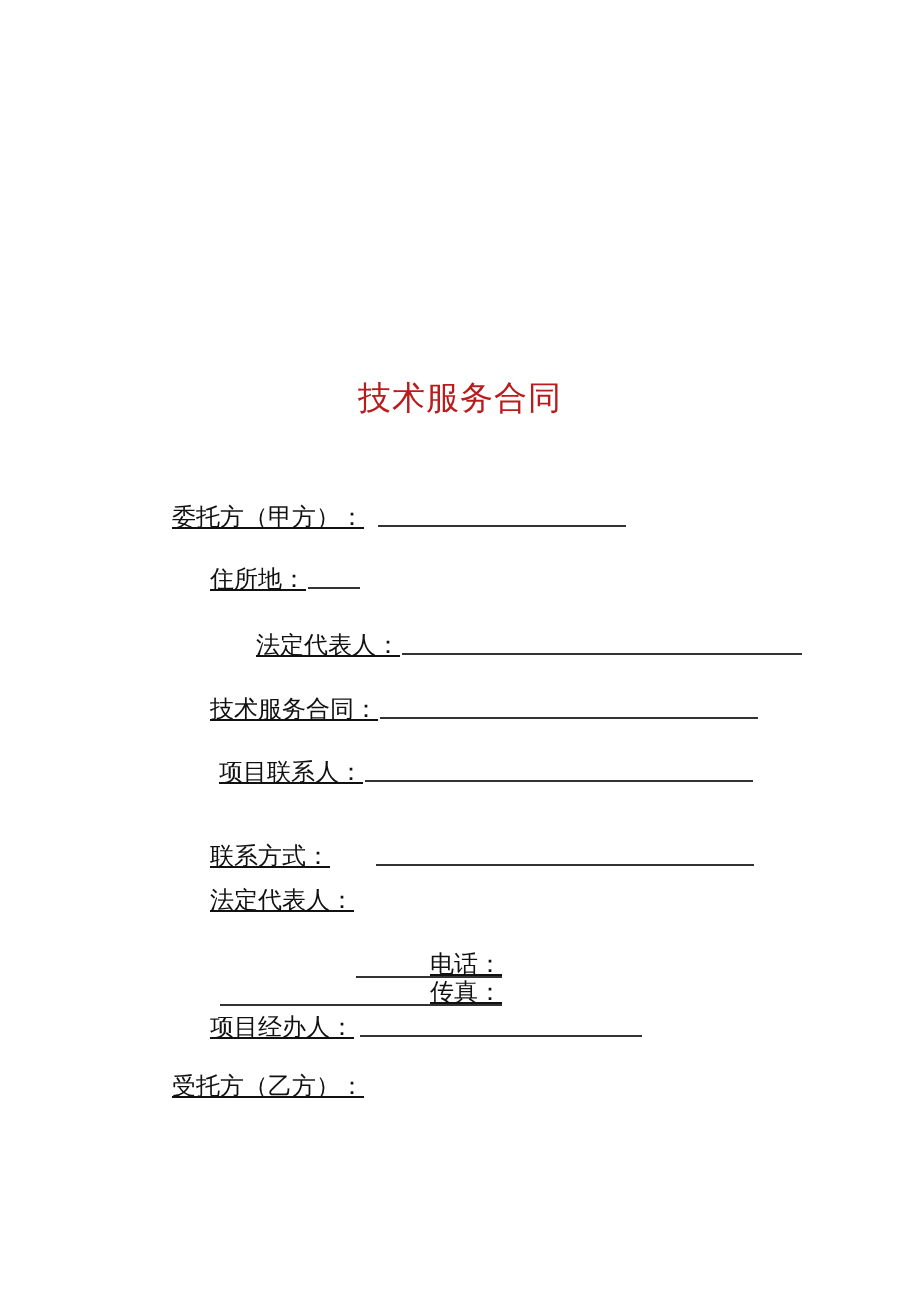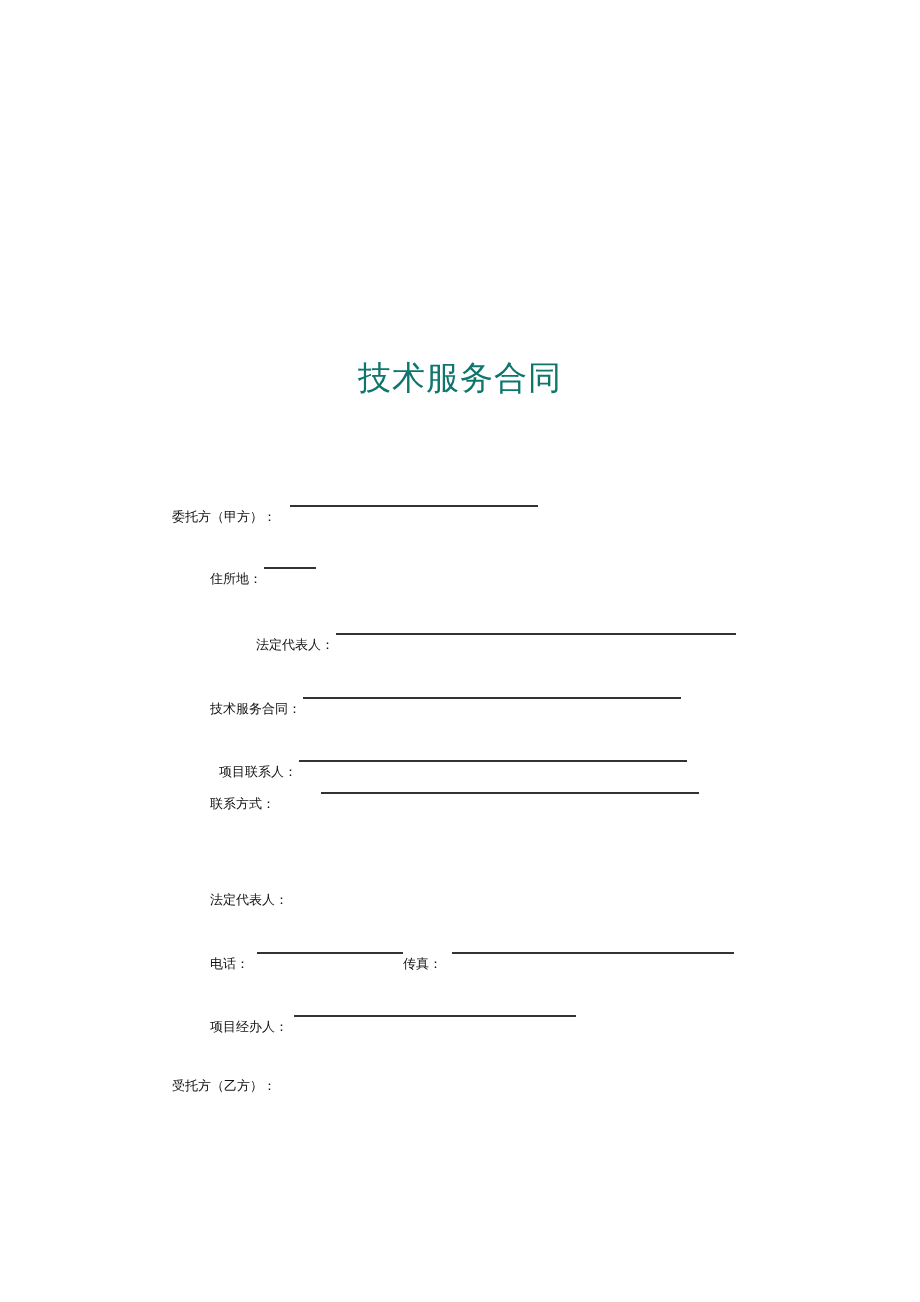--- a/index.html
+++ b/index.html
@@ -10,36 +10,37 @@
     body {
       width: 920px;
       height: 1302px;
       position: relative;
       overflow: hidden;
       font-family: "DejaVu Serif", "Liberation Serif", serif;
       color: #111111;
     }
     .title {
       position: absolute;
-      top: 356px;
+      top: 376px;
       left: 0;
       width: 920px;
       text-align: center;
       font-family: "DejaVu Sans", "Liberation Sans", sans-serif;
       font-size: 33px;
       letter-spacing: 1px;
-      color: #0f766e;
+      color: #b91c1c;
     }
     .row {
       position: absolute;
-      font-size: 13px;
+      font-size: 24px;
       line-height: 24px;
       white-space: nowrap;
       display: flex;
-      align-items: flex-start;
+      align-items: flex-end;
+      text-decoration: underline;
     }
     .label {
       display: inline-block;
     }
     .blank {
       display: inline-block;
       height: 0;
       border-bottom: 2px solid #333333;
       margin-bottom: 2px;
     }
@@ -69,30 +70,30 @@
   <div class="row" style="top:697px; left:210px;">
     <span class="label">技术服务合同：</span>
     <span class="blank" style="width:378px; margin-left:2px;"></span>
   </div>
 
   <div class="row" style="top:760px; left:219px;">
     <span class="label">项目联系人：</span>
     <span class="blank" style="width:388px; margin-left:2px;"></span>
   </div>
 
-  <div class="row" style="top:792px; left:210px;gap:44px;">
+  <div class="row" style="top:844px; left:210px;gap:44px;">
     <span class="label">联系方式：</span>
     <span class="blank" style="width:378px; margin-left:2px;"></span>
   </div>
 
   <div class="row" style="top:888px; left:210px;">
     <span class="label">法定代表人：</span>
   </div>
 
-  <div class="row" style="top:952px; left:210px;">
+  <div class="row" style="top:952px; left:210px;flex-direction:column;">
     <span class="label">电话：</span>
     <span class="blank" style="width:146px; margin-left:8px;"></span>
     <span class="label">传真：</span>
     <span class="blank" style="width:282px; margin-left:10px;"></span>
   </div>
 
   <div class="row" style="top:1015px; left:210px;">
     <span class="label">项目经办人：</span>
     <span class="blank" style="width:282px; margin-left:6px;"></span>
   </div>

